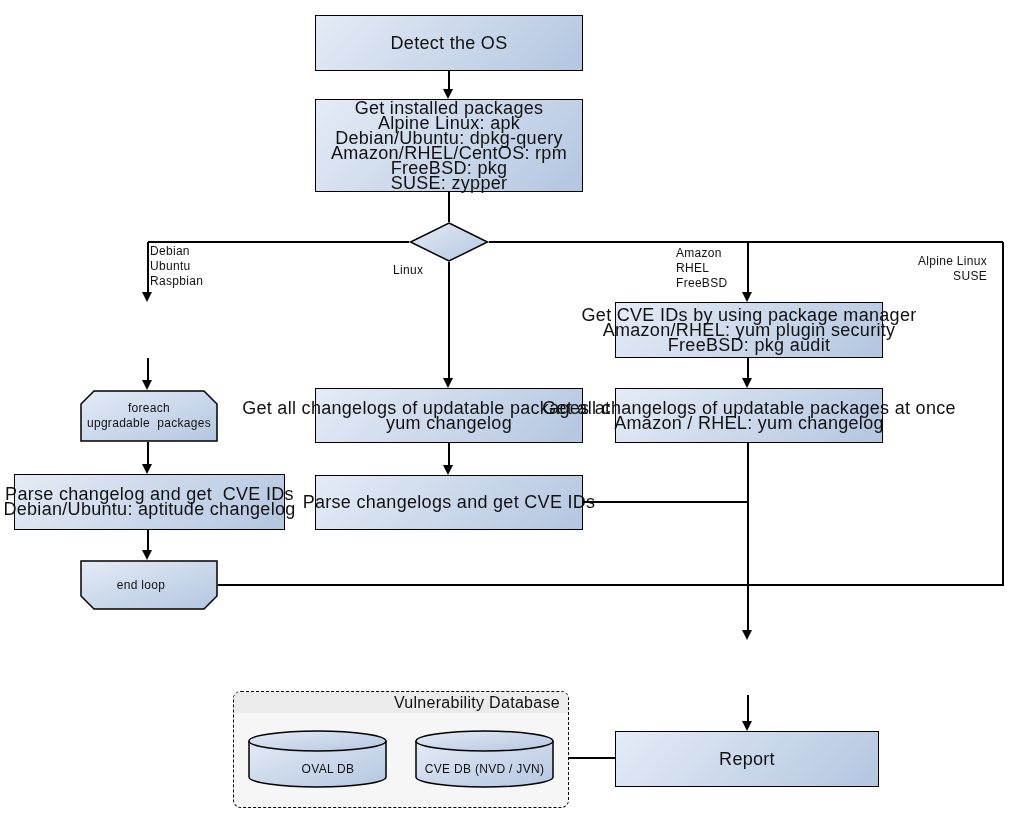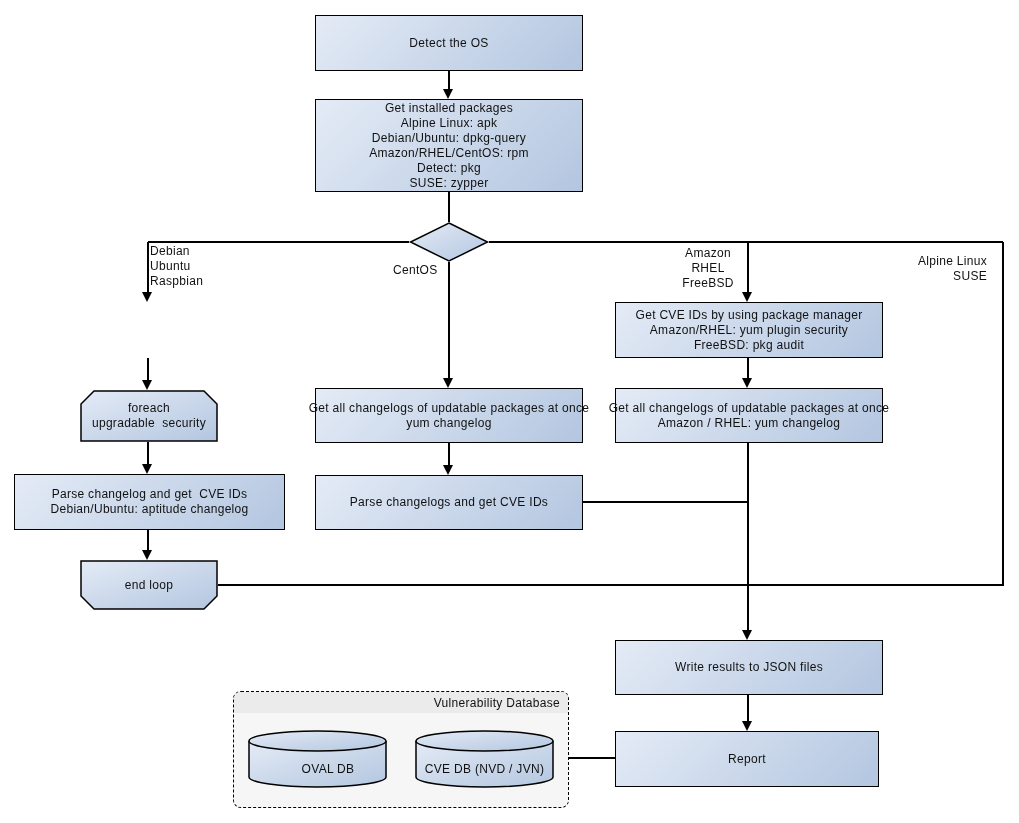--- a/index.html
+++ b/index.html
@@ -5,21 +5,21 @@
   html,body { margin:0; padding:0; background:#ffffff; }
   #canvas {
     position:relative; width:1019px; height:823px; background:#ffffff;
     font-family:"Liberation Sans", sans-serif; color:#111;
   }
   .node {
     position:absolute; box-sizing:border-box;
     border:1.5px solid var(--edge,#000);
     background:linear-gradient(135deg, var(--node-light,#e4ebf6) 0%, var(--node-dark,#b3c6e0) 100%);
     display:flex; align-items:center; justify-content:center;
-    text-align:center; white-space:pre; font-size:12px; line-height:15px;
+    text-align:center; white-space:pre; font-size:18px; line-height:15px;
     letter-spacing:0.3px; overflow:visible;
   }
   .shape-label {
     position:absolute; display:flex; align-items:center; justify-content:center;
     text-align:center; white-space:pre; font-size:12px; line-height:15px; letter-spacing:0.3px;
   }
   .cyl-label { padding-top:10px; }
   .flabel {
     position:absolute; white-space:pre; font-size:12px; line-height:15px; letter-spacing:0.3px;
   }
@@ -38,21 +38,21 @@
   .grad-stop2 { stop-color:var(--node-dark,#b3c6e0); }
   #db-container {
     position:absolute; box-sizing:border-box;
     border:1.5px dashed var(--edge,#000); border-radius:8px;
     background:var(--db-fill,#f6f6f6);
   }
   #db-header {
     height:21px; border-radius:6px 6px 0 0;
     background:var(--db-header,#ebebeb);
     display:flex; align-items:center; justify-content:flex-end;
-    padding-right:8px; font-size:12px; letter-spacing:0.3px;
+    padding-right:8px; font-size:16px; letter-spacing:0.3px;
   }
 </style>
 </head>
 <body>
 
 <div id="canvas">
 
   <svg width="0" height="0" style="position:absolute">
     <defs>
       <linearGradient id="node-grad" x1="0" y1="0" x2="1" y2="1">
@@ -103,70 +103,69 @@
   <div class="hline" style="left:218px;top:584px;width:786px"></div>
 
   <div class="vline" style="left:747px;top:695px;height:28px"></div>
   <div class="arrow-down" style="left:742px;top:721px"></div>
 
   <div class="hline" style="left:569px;top:757px;width:46px"></div>
 
   <div class="flabel" style="left:150px;top:244px;width:64px;text-align:left">Debian
 Ubuntu
 Raspbian</div>
-  <div class="flabel" style="left:393px;top:263px">CentOS</div>
-  <div class="flabel" style="left:676px;top:246px;width:64px;text-align:center">Amazon
+  <div class="flabel" style="left:393px;top:263px">Linux</div>
+  <div class="flabel" style="left:676px;top:246px;width:64px;text-align:left">Amazon
 RHEL
 FreeBSD</div>
   <div class="flabel" style="left:896px;top:254px;width:91px;text-align:right">Alpine Linux
 SUSE</div>
 
   <div class="node" style="left:315px;top:15px;width:268px;height:56px">Detect the OS</div>
 
   <div class="node" style="left:315px;top:99px;width:268px;height:93px">Get installed packages
 Alpine Linux: apk
 Debian/Ubuntu: dpkg-query
 Amazon/RHEL/CentOS: rpm
-Detect: pkg
+FreeBSD: pkg
 SUSE: zypper</div>
 
 
   <div class="node" style="left:14px;top:474px;width:271px;height:56px">Parse changelog and get  CVE IDs
 Debian/Ubuntu: aptitude changelog</div>
 
   <div class="node" style="left:315px;top:388px;width:268px;height:55px">Get all changelogs of updatable packages at once
 yum changelog</div>
 
   <div class="node" style="left:615px;top:302px;width:268px;height:56px">Get CVE IDs by using package manager
 Amazon/RHEL: yum plugin security
 FreeBSD: pkg audit</div>
 
   <div class="node" style="left:315px;top:475px;width:268px;height:55px">Parse changelogs and get CVE IDs</div>
 
   <div class="node" style="left:615px;top:388px;width:268px;height:55px">Get all changelogs of updatable packages at once
 Amazon / RHEL: yum changelog</div>
 
-  <div class="node" style="left:615px;top:640px;width:268px;height:55px">Write results to JSON files</div>
 
   <div class="node" style="left:615px;top:731px;width:264px;height:56px">Report</div>
 
   <svg class="shape-svg" style="left:409px;top:222px" width="80" height="40">
     <polygon points="40,1 78.5,20 40,39 1.5,20"></polygon>
   </svg>
 
   <svg class="shape-svg" style="left:80px;top:390px" width="138" height="52">
     <polygon points="14,1 124,1 137,14 137,51 1,51 1,14"></polygon>
   </svg>
   <div class="shape-label" style="left:80px;top:390px;width:138px;height:52px">foreach
-upgradable  security</div>
+upgradable  packages</div>
 
   <svg class="shape-svg" style="left:80px;top:560px" width="138" height="50">
     <polygon points="1,1 137,1 137,36 124,49 14,49 1,36"></polygon>
   </svg>
-  <div class="shape-label" style="left:80px;top:560px;width:138px;height:50px">end loop</div>
+  <div class="shape-label" style="left:72px;top:560px;width:138px;height:50px">end loop</div>
 
   <div id="db-container" style="left:233px;top:691px;width:336px;height:117px">
     <div id="db-header">Vulnerability Database</div>
   </div>
 
   <svg class="shape-svg" style="left:248px;top:730px" width="139" height="58">
     <path d="M1,11 L1,47 A68.5,10 0 0 0 138,47 L138,11"></path>
     <ellipse cx="69.5" cy="11" rx="68.5" ry="10"></ellipse>
   </svg>
   <div class="shape-label cyl-label" style="left:248px;top:730px;width:160px;height:58px">OVAL DB</div>

